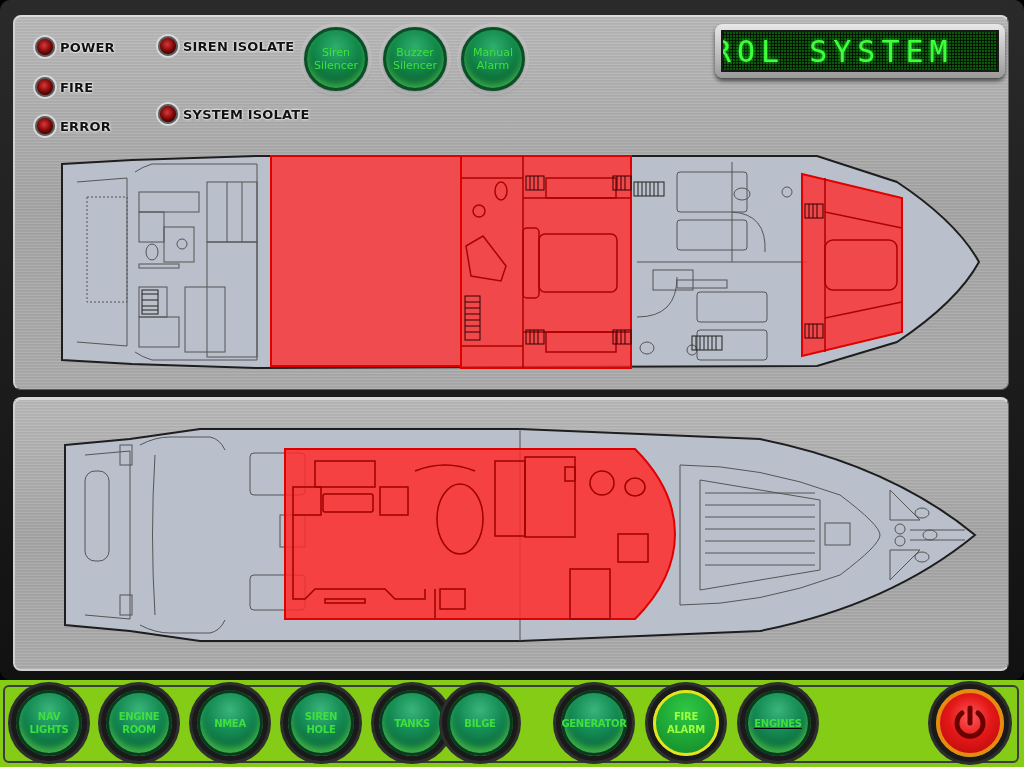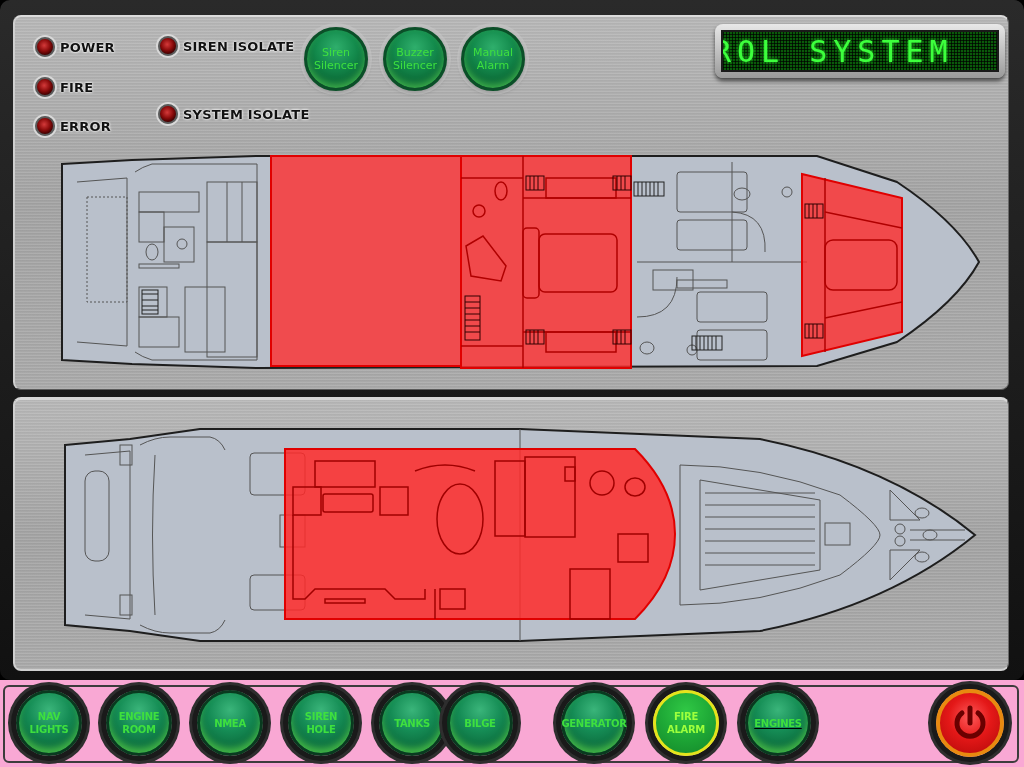--- a/index.html
+++ b/index.html
@@ -87,21 +87,21 @@
     letter-spacing: 6px; text-shadow: 0 0 4px #27d827; white-space: nowrap;
     margin-left: -12px;
   }
 
   
   .deck { position: absolute; }
   .deck svg { display: block; }
 
   
   #bottom-bar {
-    position: absolute; left: 0; top: 680px; width: 1024px; height: 87px; background: #f9a8d4;
+    position: absolute; left: 0; top: 680px; width: 1024px; height: 87px; background: #84cc16;
   }
   #bottom-inner {
     position: absolute; left: 3px; top: 5px; width: 1016px; height: 78px;
     border: 2px solid #3c3c3c; border-radius: 6px;
   }
   .nbtn {
     position: absolute; top: 10px; width: 66px; height: 66px; border-radius: 50%;
     background: radial-gradient(circle at 50% 28%, #3ab57a 0%, #158c55 40%, #0c6a3c 75%, #08502c 100%);
     border: 3px solid #093a1f;
     box-shadow: 0 0 0 5px #1a1a1a, 0 0 0 8px #2e2e2e, inset 0 -5px 6px rgba(110,240,80,0.55);

